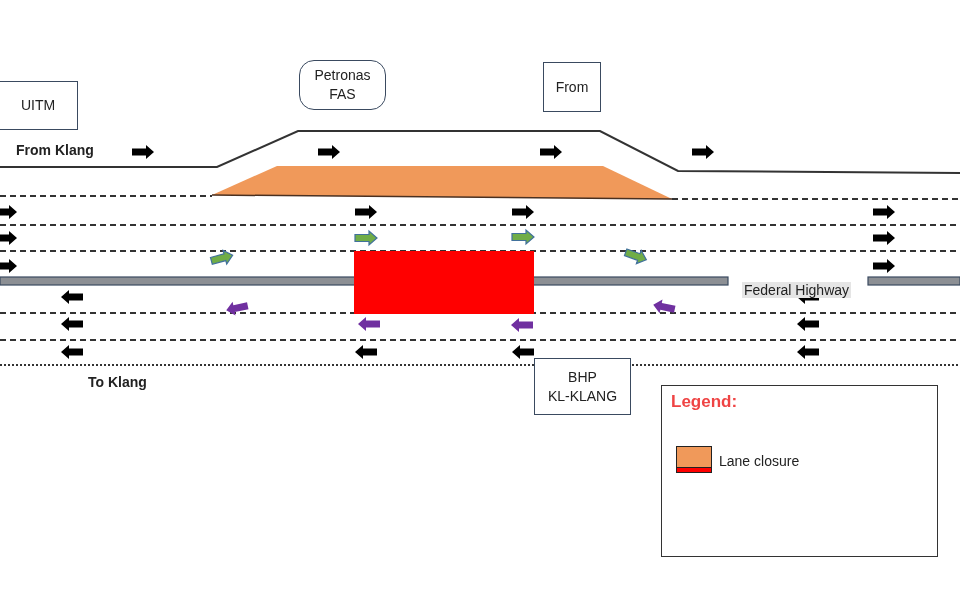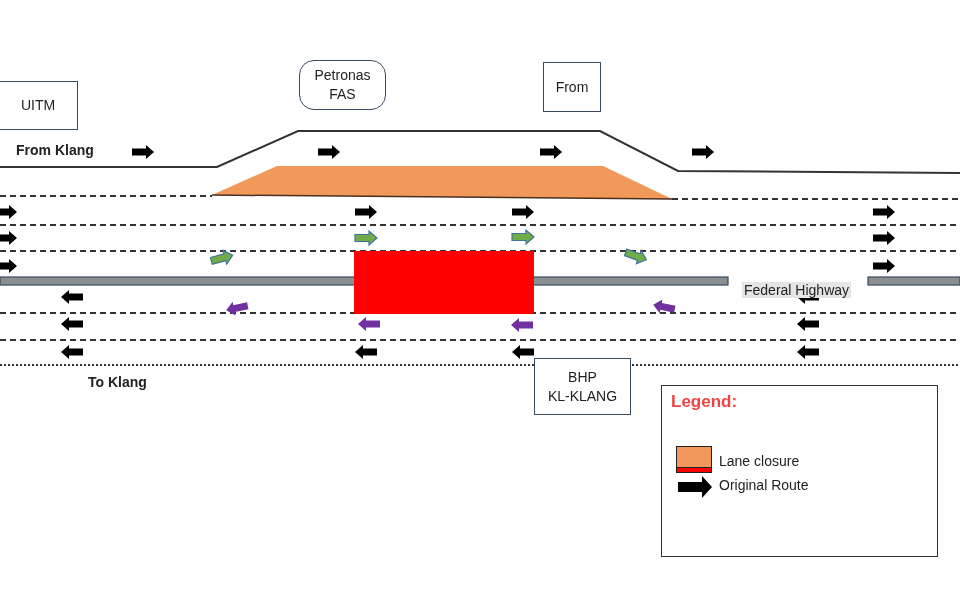--- a/index.html
+++ b/index.html
@@ -91,19 +91,13 @@
 
 <div id="legend">
   <div class="title">Legend:</div>
   <div class="lg-row" style="top:33px;margin-top:32px;">
     <div class="lg-swatch" style="background:#ff0000;"></div>
     <div class="lg-text">Lane closure</div>
   </div>
   <div class="lg-row" style="top:60px;">
     <div class="lg-swatch" style="background:#f0995a;"></div>
   </div>
-  <div class="lg-row" style="top:89px;">
-    <svg class="lg-arrow" viewBox="0 0 36 24">
-        <polygon points="0,7 24,7 24,1 34,12 24,23 24,17 0,17" fill="#000"></polygon>
-      </svg>
-    <div class="lg-text">Original Route</div>
-  </div>
 </div>
 
 </body></html>

